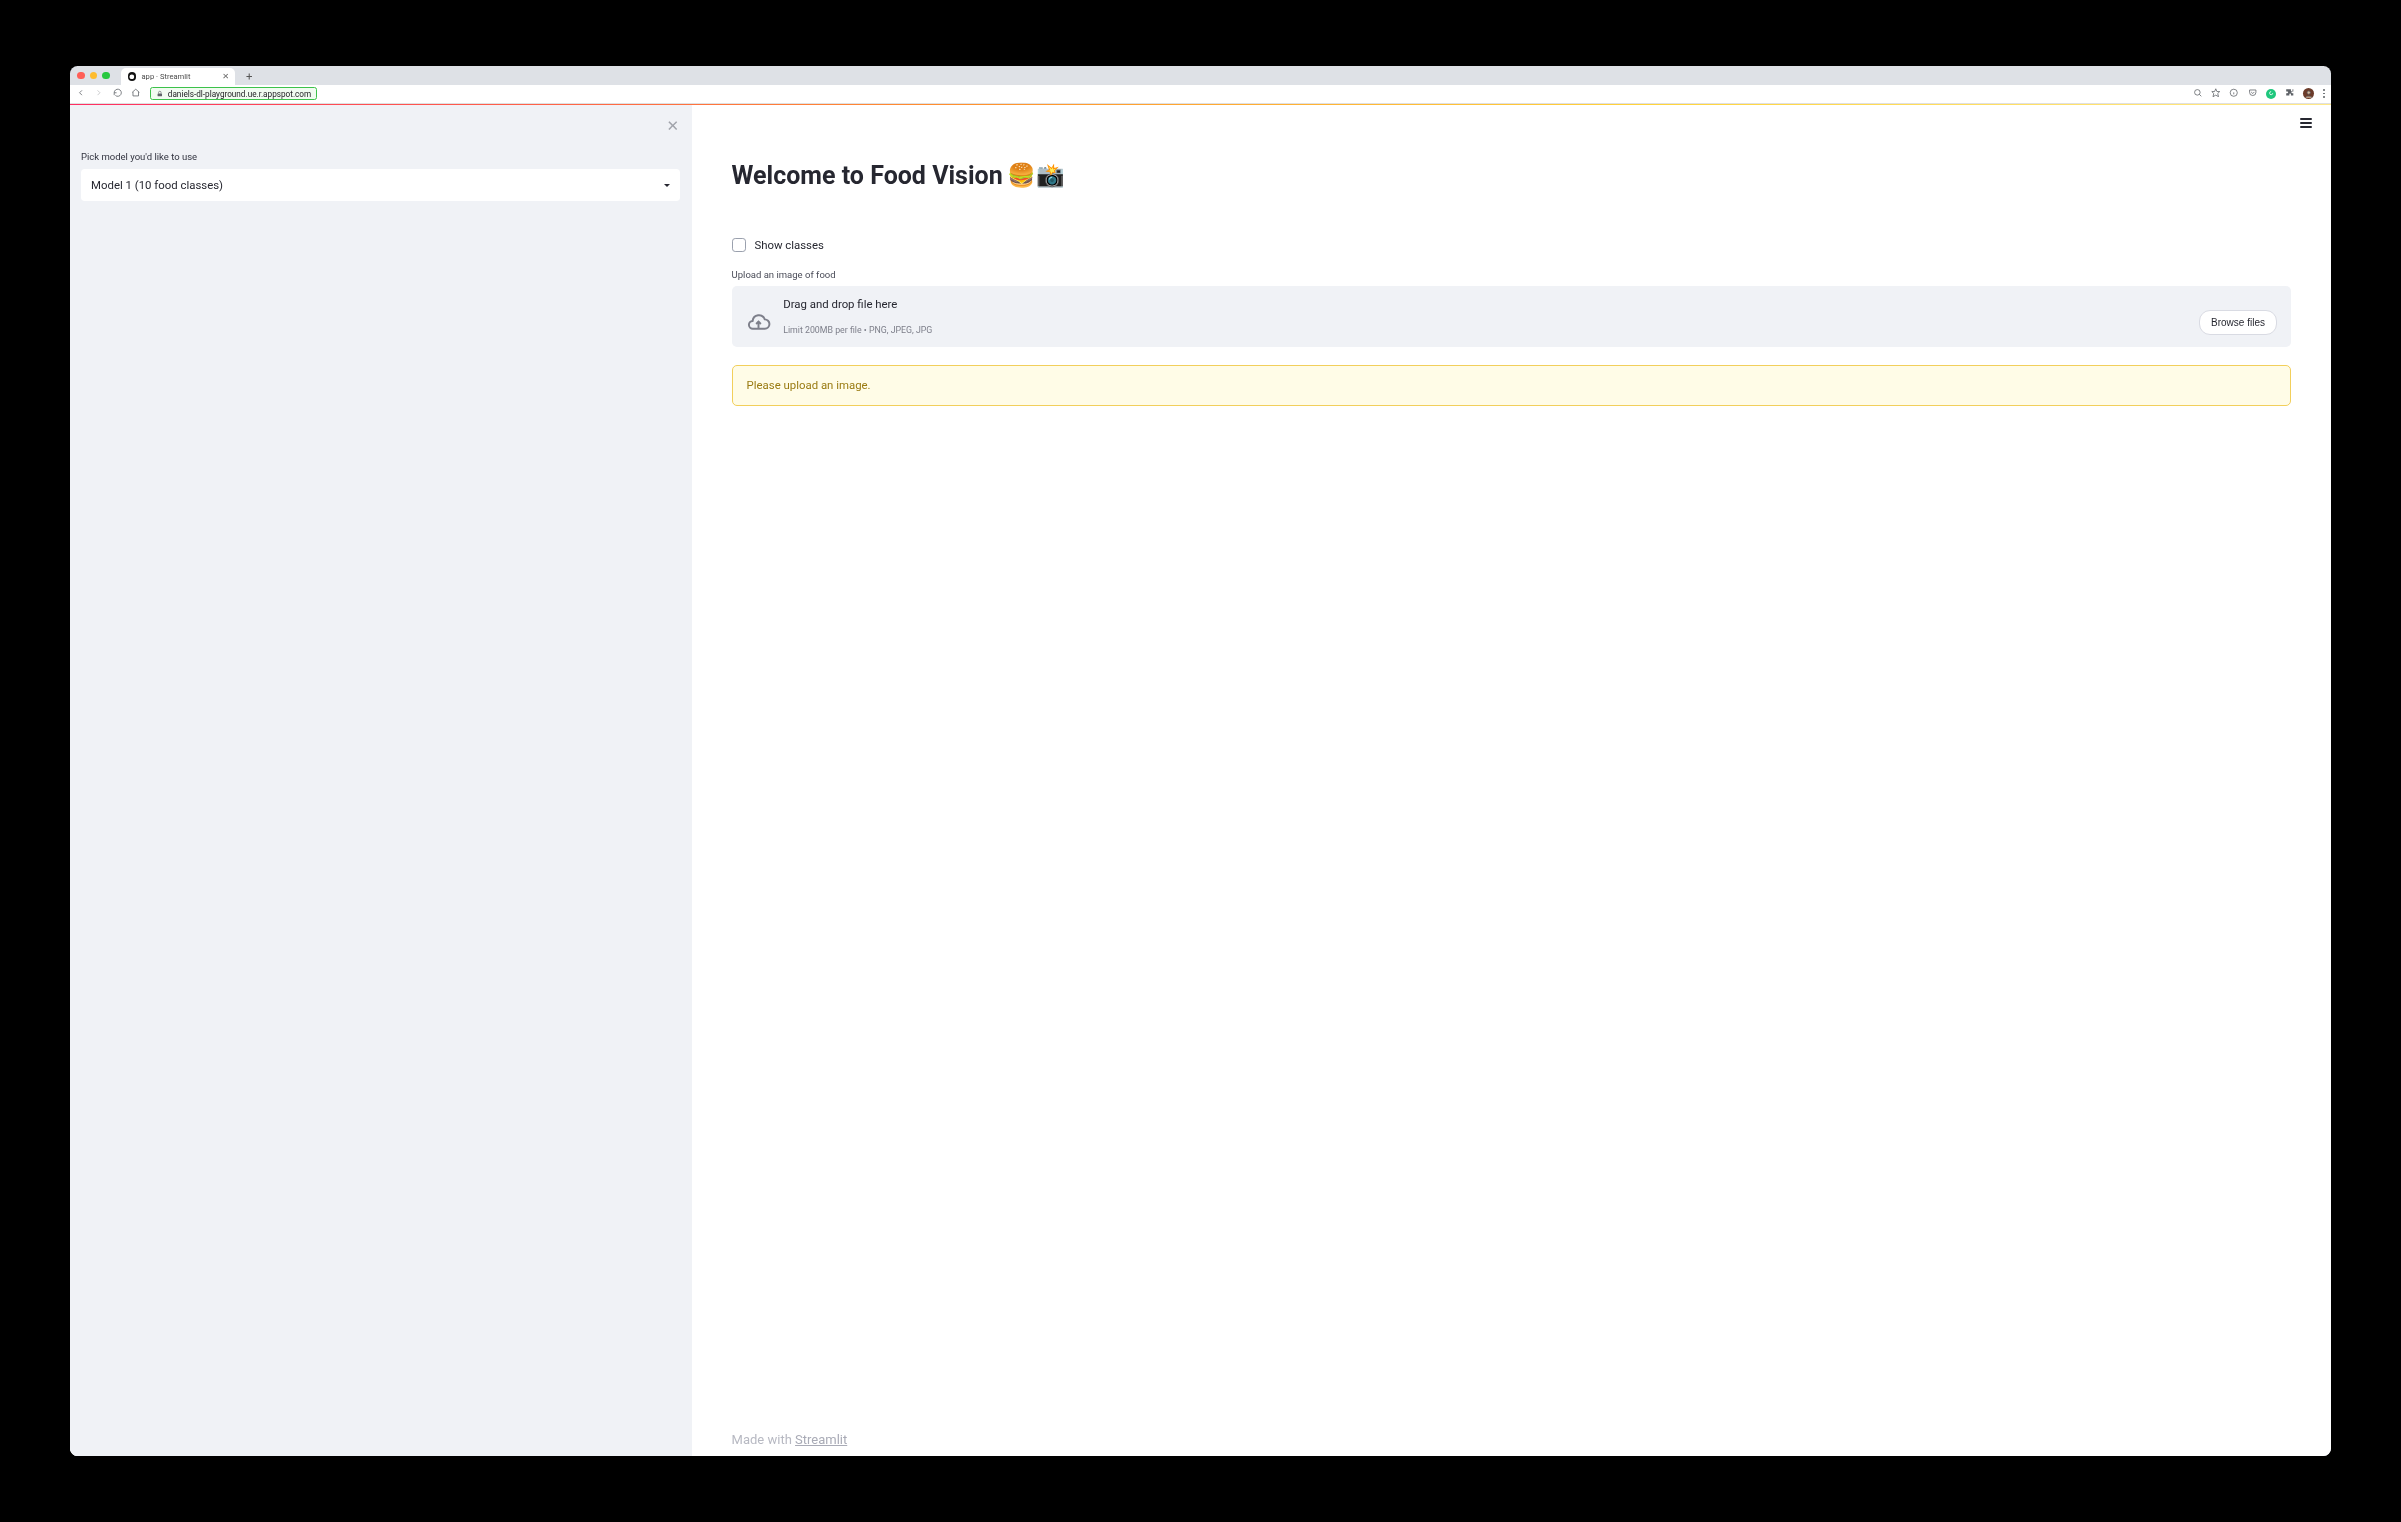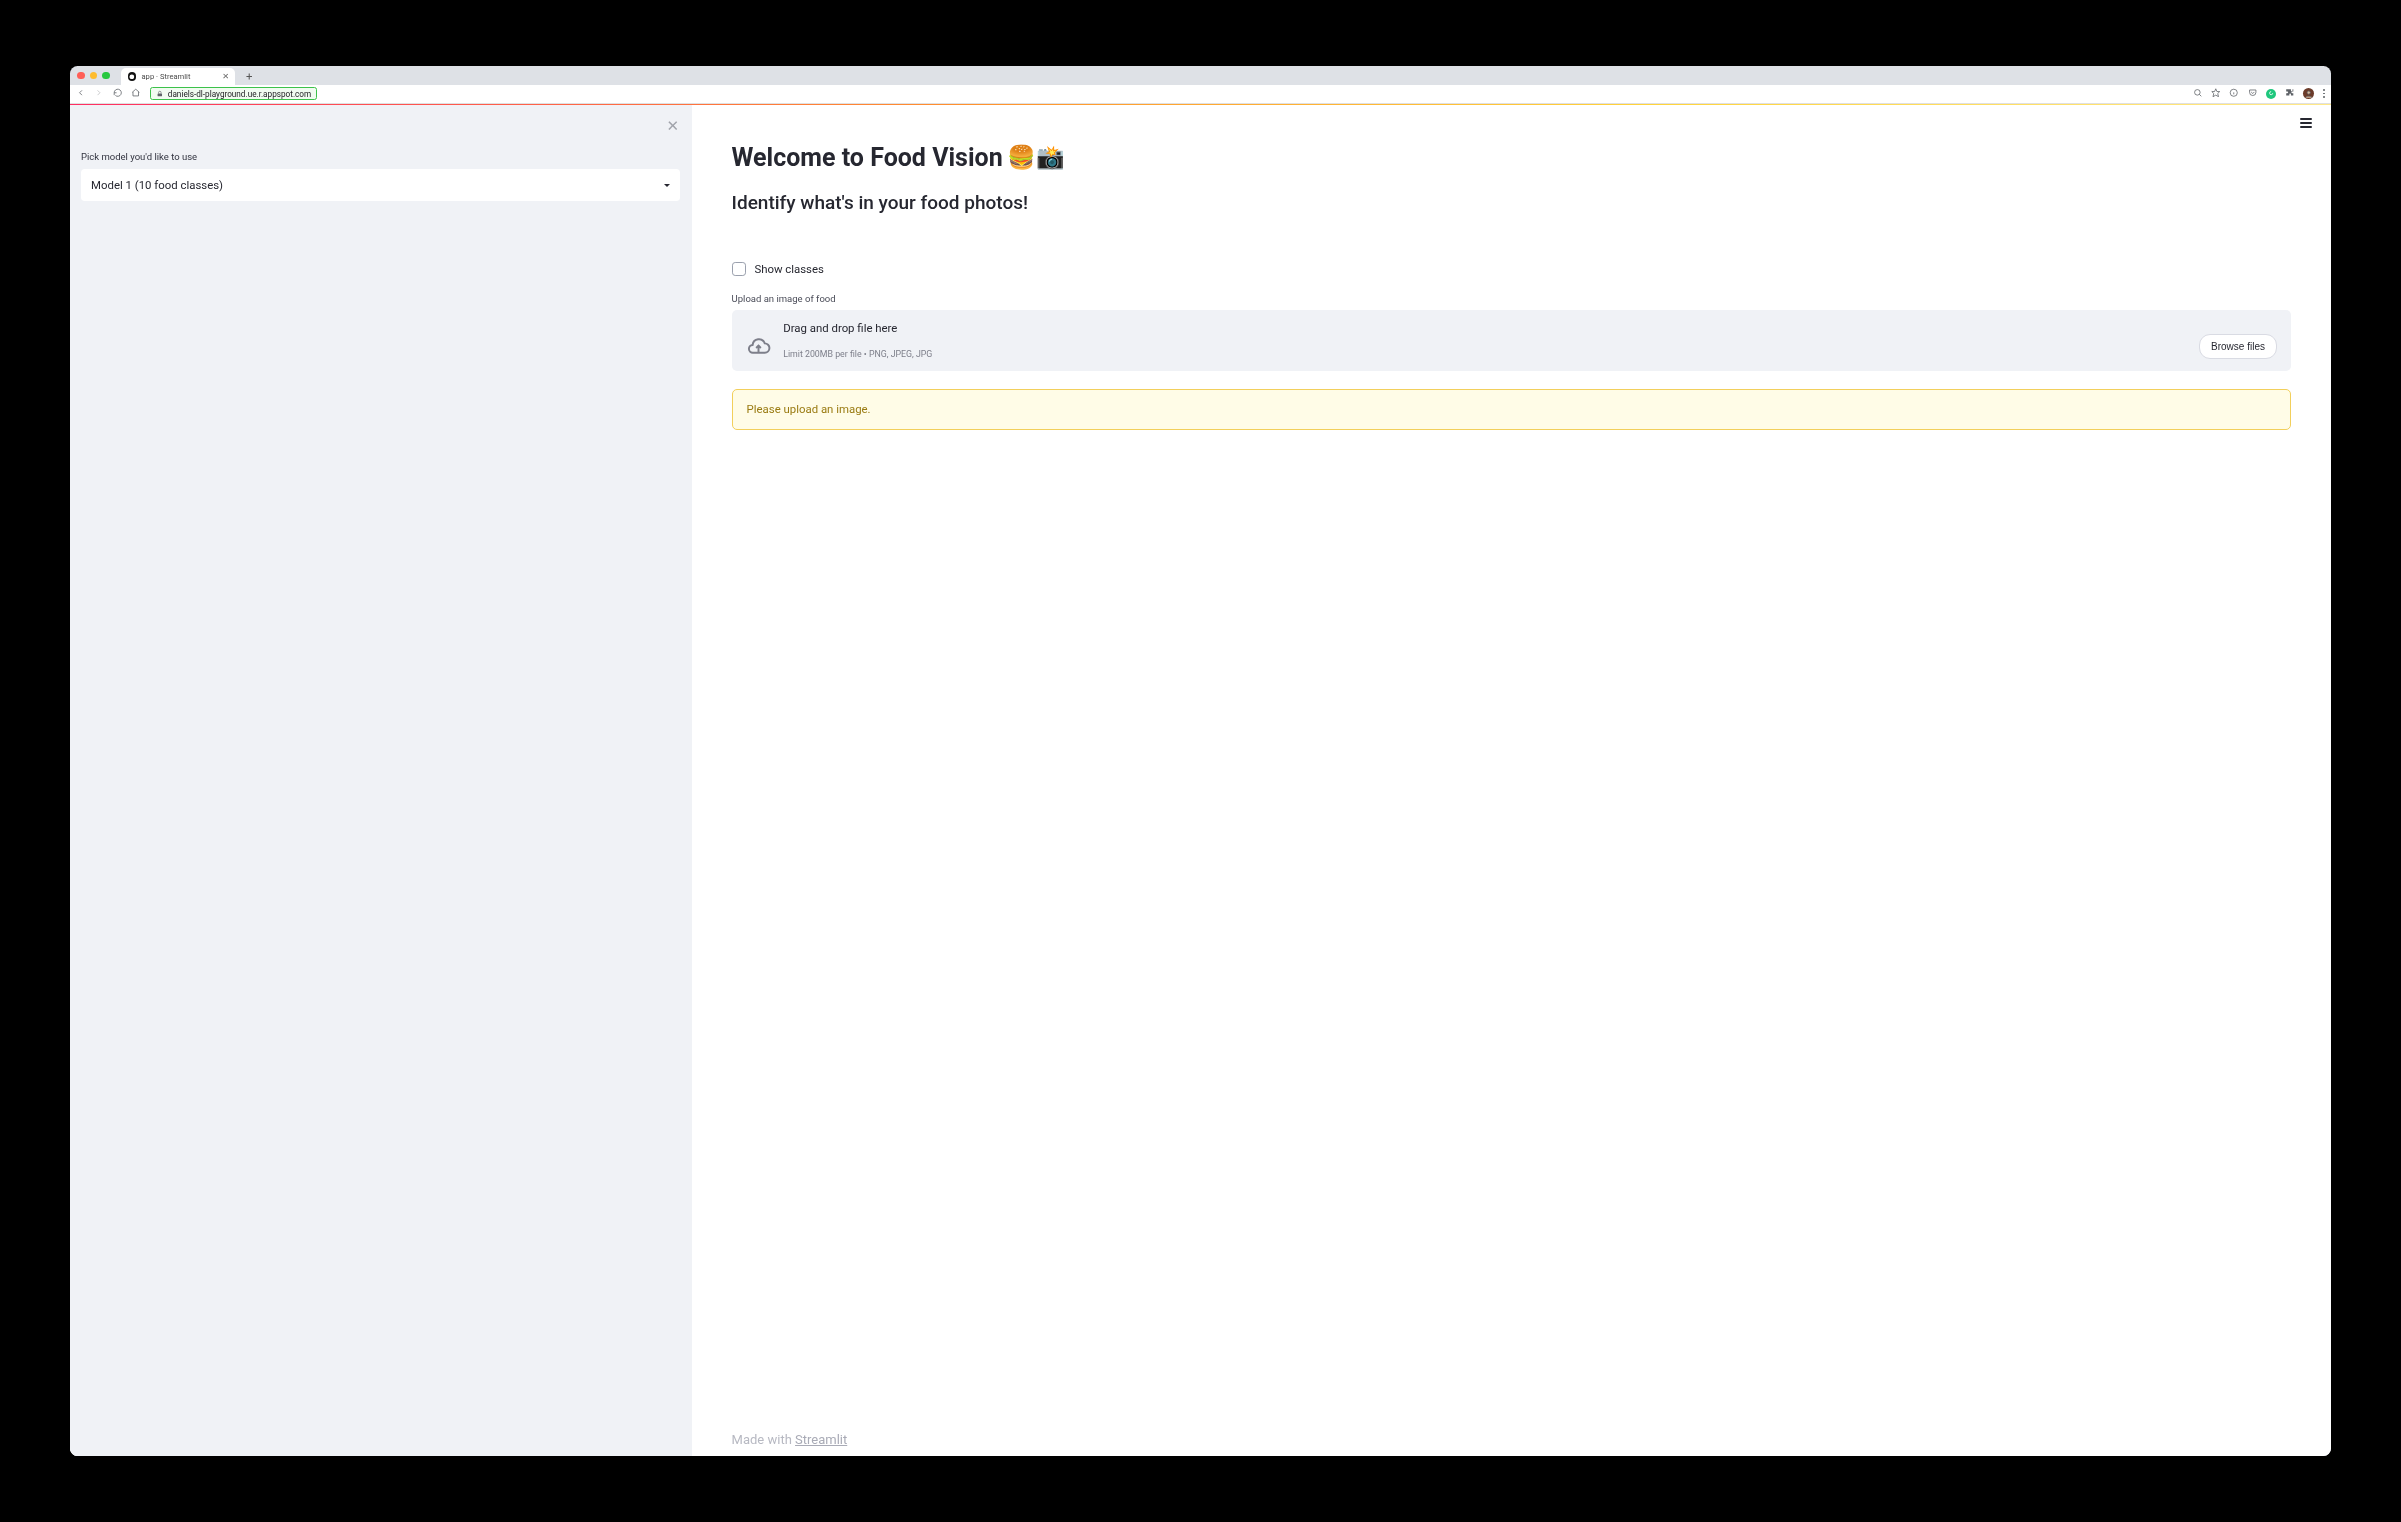--- a/index.html
+++ b/index.html
@@ -110,21 +110,21 @@
     font-size:11.4px;
     color:#262730;
     display:flex; align-items:center; justify-content:space-between;
     cursor:pointer;
   }
   .select-box .caret { border-left:3.2px solid transparent; border-right:3.2px solid transparent; border-top:3.8px solid #262730; }
 
   .main {
     flex:1;
     position:relative;
-    padding:38px 40px 19px 40px;
+    padding:56px 40px 19px 40px;
     overflow:auto;
   }
   .hamburger {
     position:absolute; top:12.6px; right:19px;
     display:flex; flex-direction:column; gap:2.5px; cursor:pointer;
   }
   .hamburger span { width:12.6px; height:1.6px; background:#262730; border-radius:1.3px; }
 
   h1.title { font-size:25px; font-weight:700; color:#262730; margin-bottom:19px; display:flex; align-items:center; gap:5px; }
   h1.title .emojis { font-size:23px; }
@@ -277,21 +277,20 @@
         <span></span>
           <span></span>
           <span></span>
       </div>
 
       <h1 class="title">
         <span>Welcome to Food Vision </span>
         <span class="emojis">🍔📸</span>
       </h1>
 
-      <h2 class="subtitle">Identify what's in your food photos!</h2>
 
       <div class="checkbox-row">
         <div class="chk"></div>
         <span class="chk-label">Show classes</span>
       </div>
 
       <div class="upload-label">Upload an image of food</div>
 
       <div class="dropzone">
         <div class="cloud">

